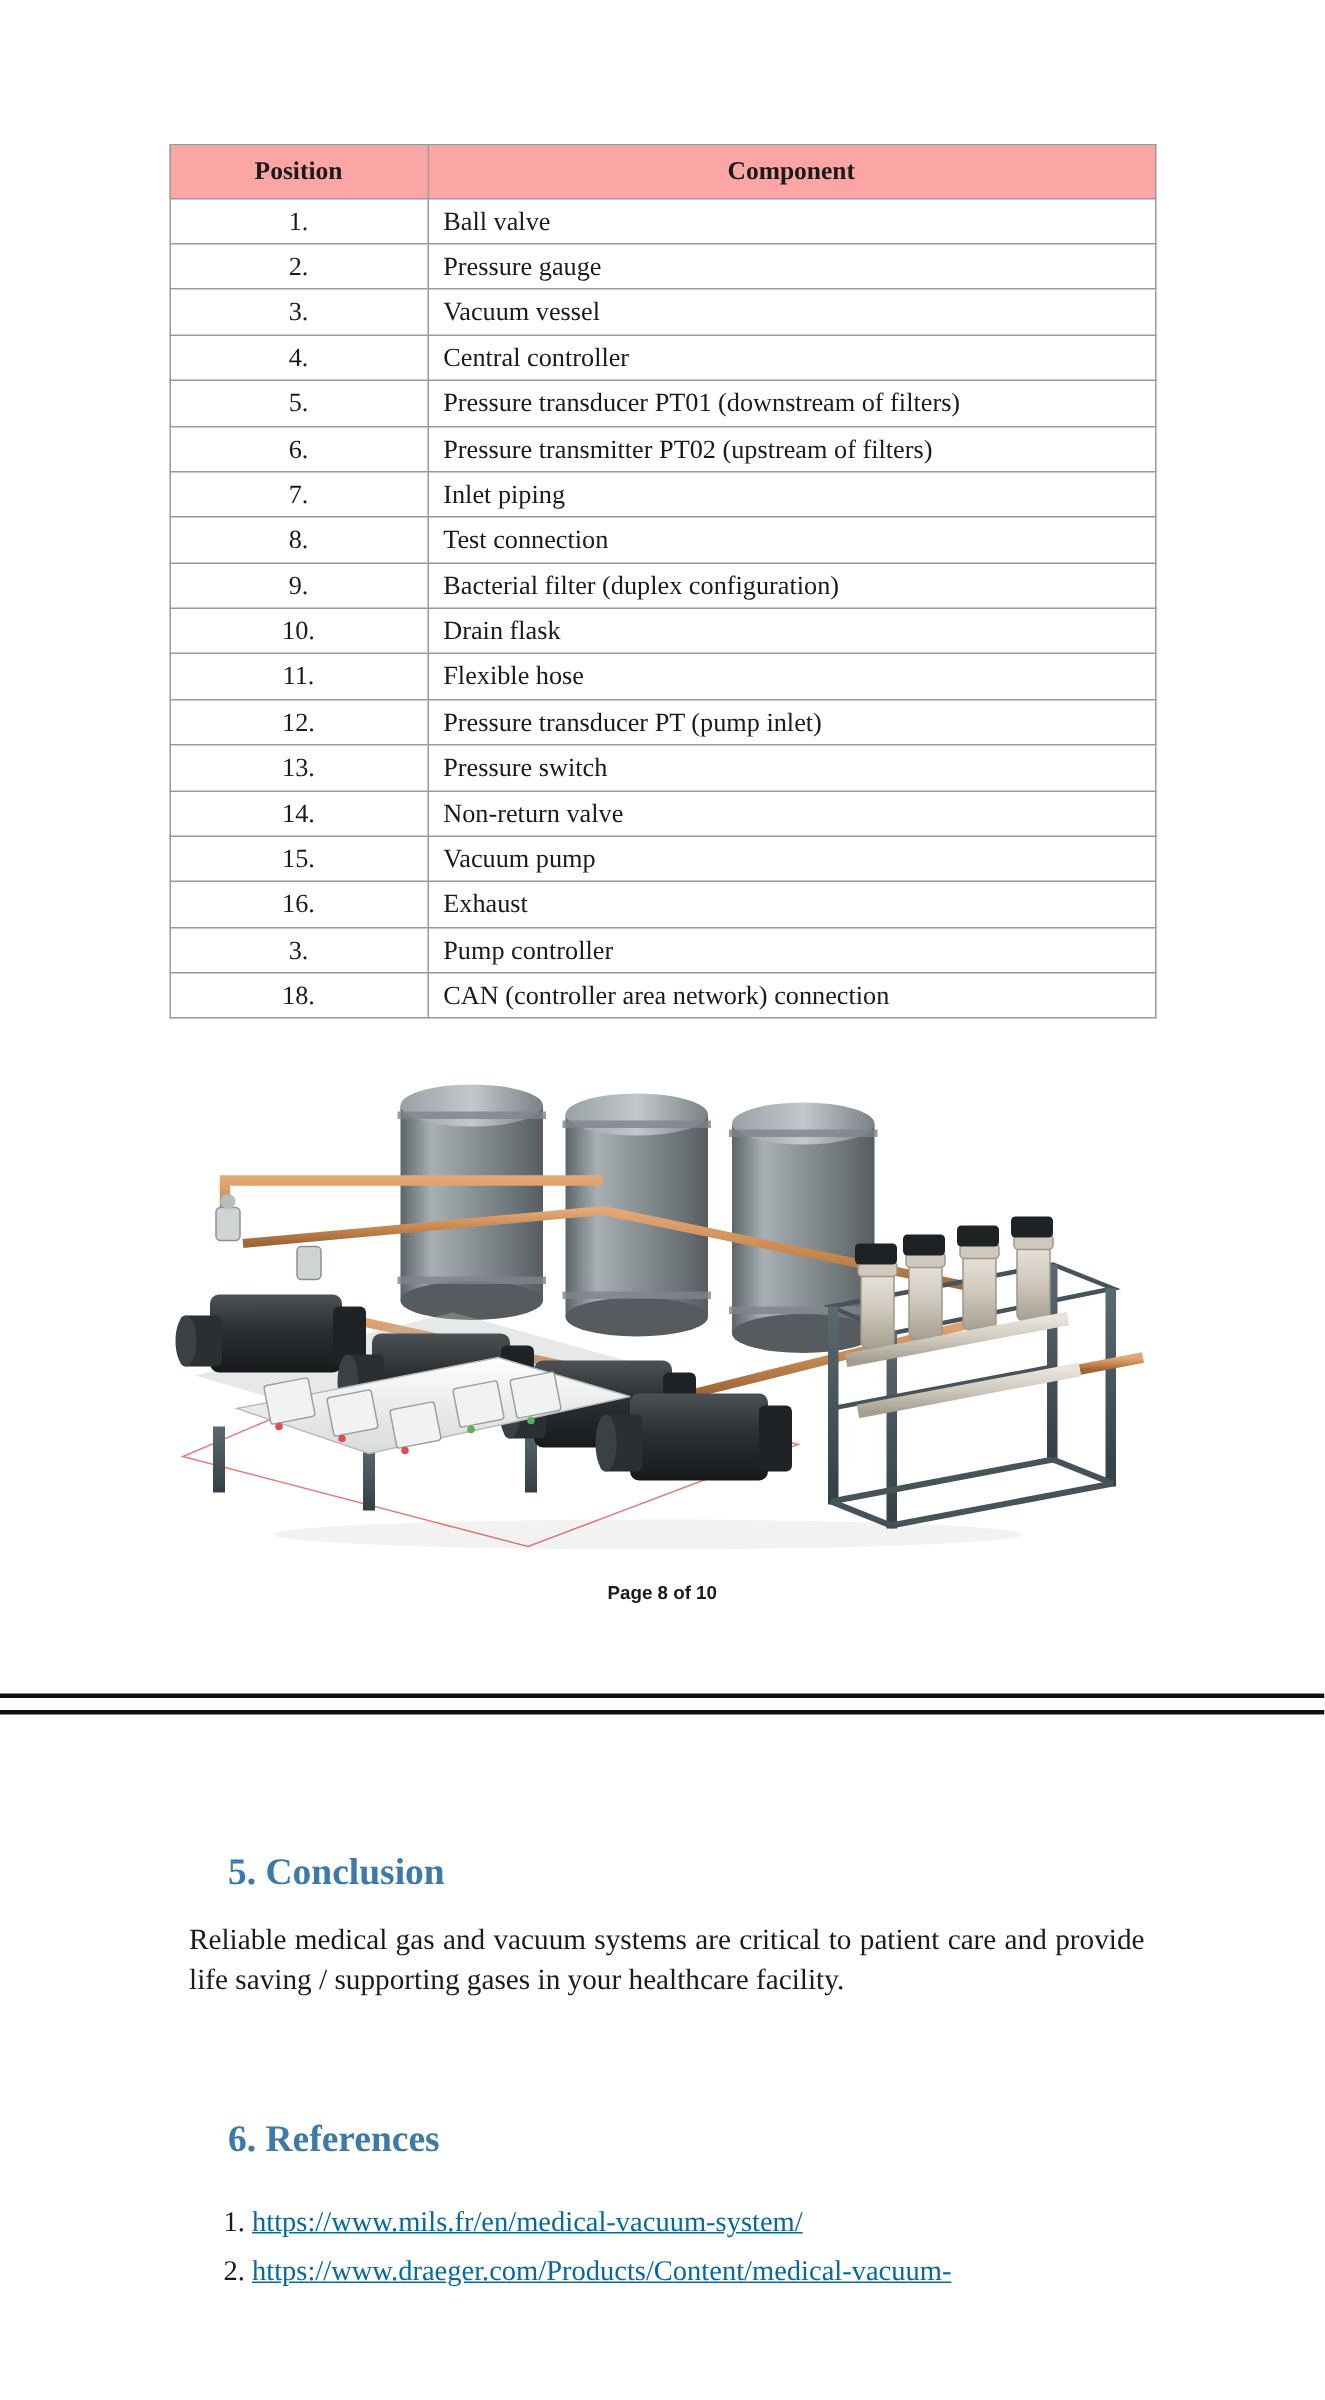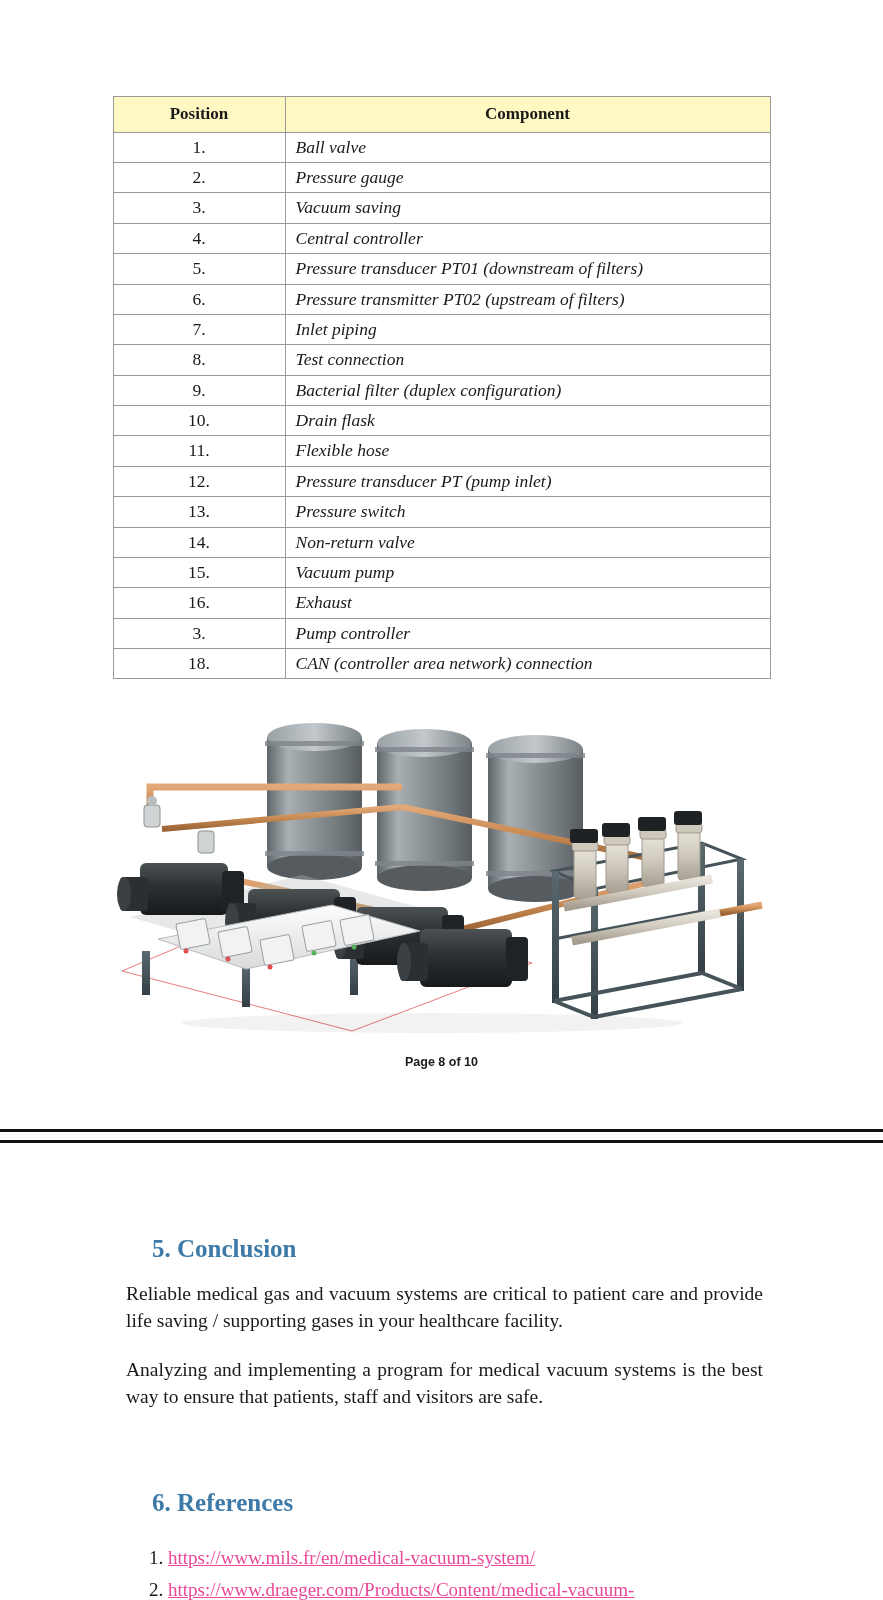--- a/index.html
+++ b/index.html
@@ -31,35 +31,34 @@
     border-collapse: collapse;
     font-size: 17.5px;
   }
   table.comp-table th,
   table.comp-table td {
     border: 1px solid #9a9a9a;
     padding: 2px 6px;
     line-height: 1.45;
   }
   table.comp-table thead th {
-    background: #fef9c3;
+    background: #fca5a5;
     font-weight: bold;
     text-align: center;
     padding: 5px 6px;
     font-size: 17px;
   }
   table.comp-table th.col-pos,
   table.comp-table td.col-pos {
     width: 172px;
     text-align: center;
   }
   table.comp-table td.col-comp {
     text-align: left;
     padding-left: 10px;
-    font-style: italic;
   }
 
   
   .figure {
     margin: 22px auto 0 auto;
     width: 680px;
     height: 340px;
     position: relative;
   }
   .figure svg { display: block; }
@@ -104,21 +103,21 @@
     text-align: justify;
   }
   ol.refs-list {
     margin: 0;
     padding-left: 42px;
     font-size: 19px;
     line-height: 1.6;
   }
   ol.refs-list li { margin-bottom: 2px; }
   ol.refs-list a {
-    color: #ec4899;
+    color: #0369a1;
     word-break: break-all;
   }
 </style>
 </head>
 <body>
 
 <div class="page">
 
   <div class="table-wrap">
     <table class="comp-table">
@@ -132,21 +131,21 @@
           <tr>
             <td class="col-pos">1.</td>
             <td class="col-comp">Ball valve</td>
           </tr>
           <tr>
             <td class="col-pos">2.</td>
             <td class="col-comp">Pressure gauge</td>
           </tr>
           <tr>
             <td class="col-pos">3.</td>
-            <td class="col-comp">Vacuum saving</td>
+            <td class="col-comp">Vacuum vessel</td>
           </tr>
           <tr>
             <td class="col-pos">4.</td>
             <td class="col-comp">Central controller</td>
           </tr>
           <tr>
             <td class="col-pos">5.</td>
             <td class="col-comp">Pressure transducer PT01 (downstream of filters)</td>
           </tr>
           <tr>
@@ -380,21 +379,20 @@
     </svg>
   </div>
 
   <div class="page-footer">Page 8 of 10</div>
 
   <div class="page-break"></div>
 
   <div class="content2">
     <h2 class="section-heading">5. Conclusion</h2>
     <p class="body-text">Reliable medical gas and vacuum systems are critical to patient care and provide life saving / supporting gases in your healthcare facility.</p>
-    <p class="body-text">Analyzing and implementing a program for medical vacuum systems is the best way to ensure that patients, staff and visitors are safe.</p>
 
     <h2 class="section-heading refs">6. References</h2>
     <ol class="refs-list" id="refs-list">
         <li><a href="#">https://www.mils.fr/en/medical-vacuum-system/</a></li>
         <li><a href="#">https://www.draeger.com/Products/Content/medical-vacuum-</a></li>
       </ol>
   </div>
 
 </div>
 

